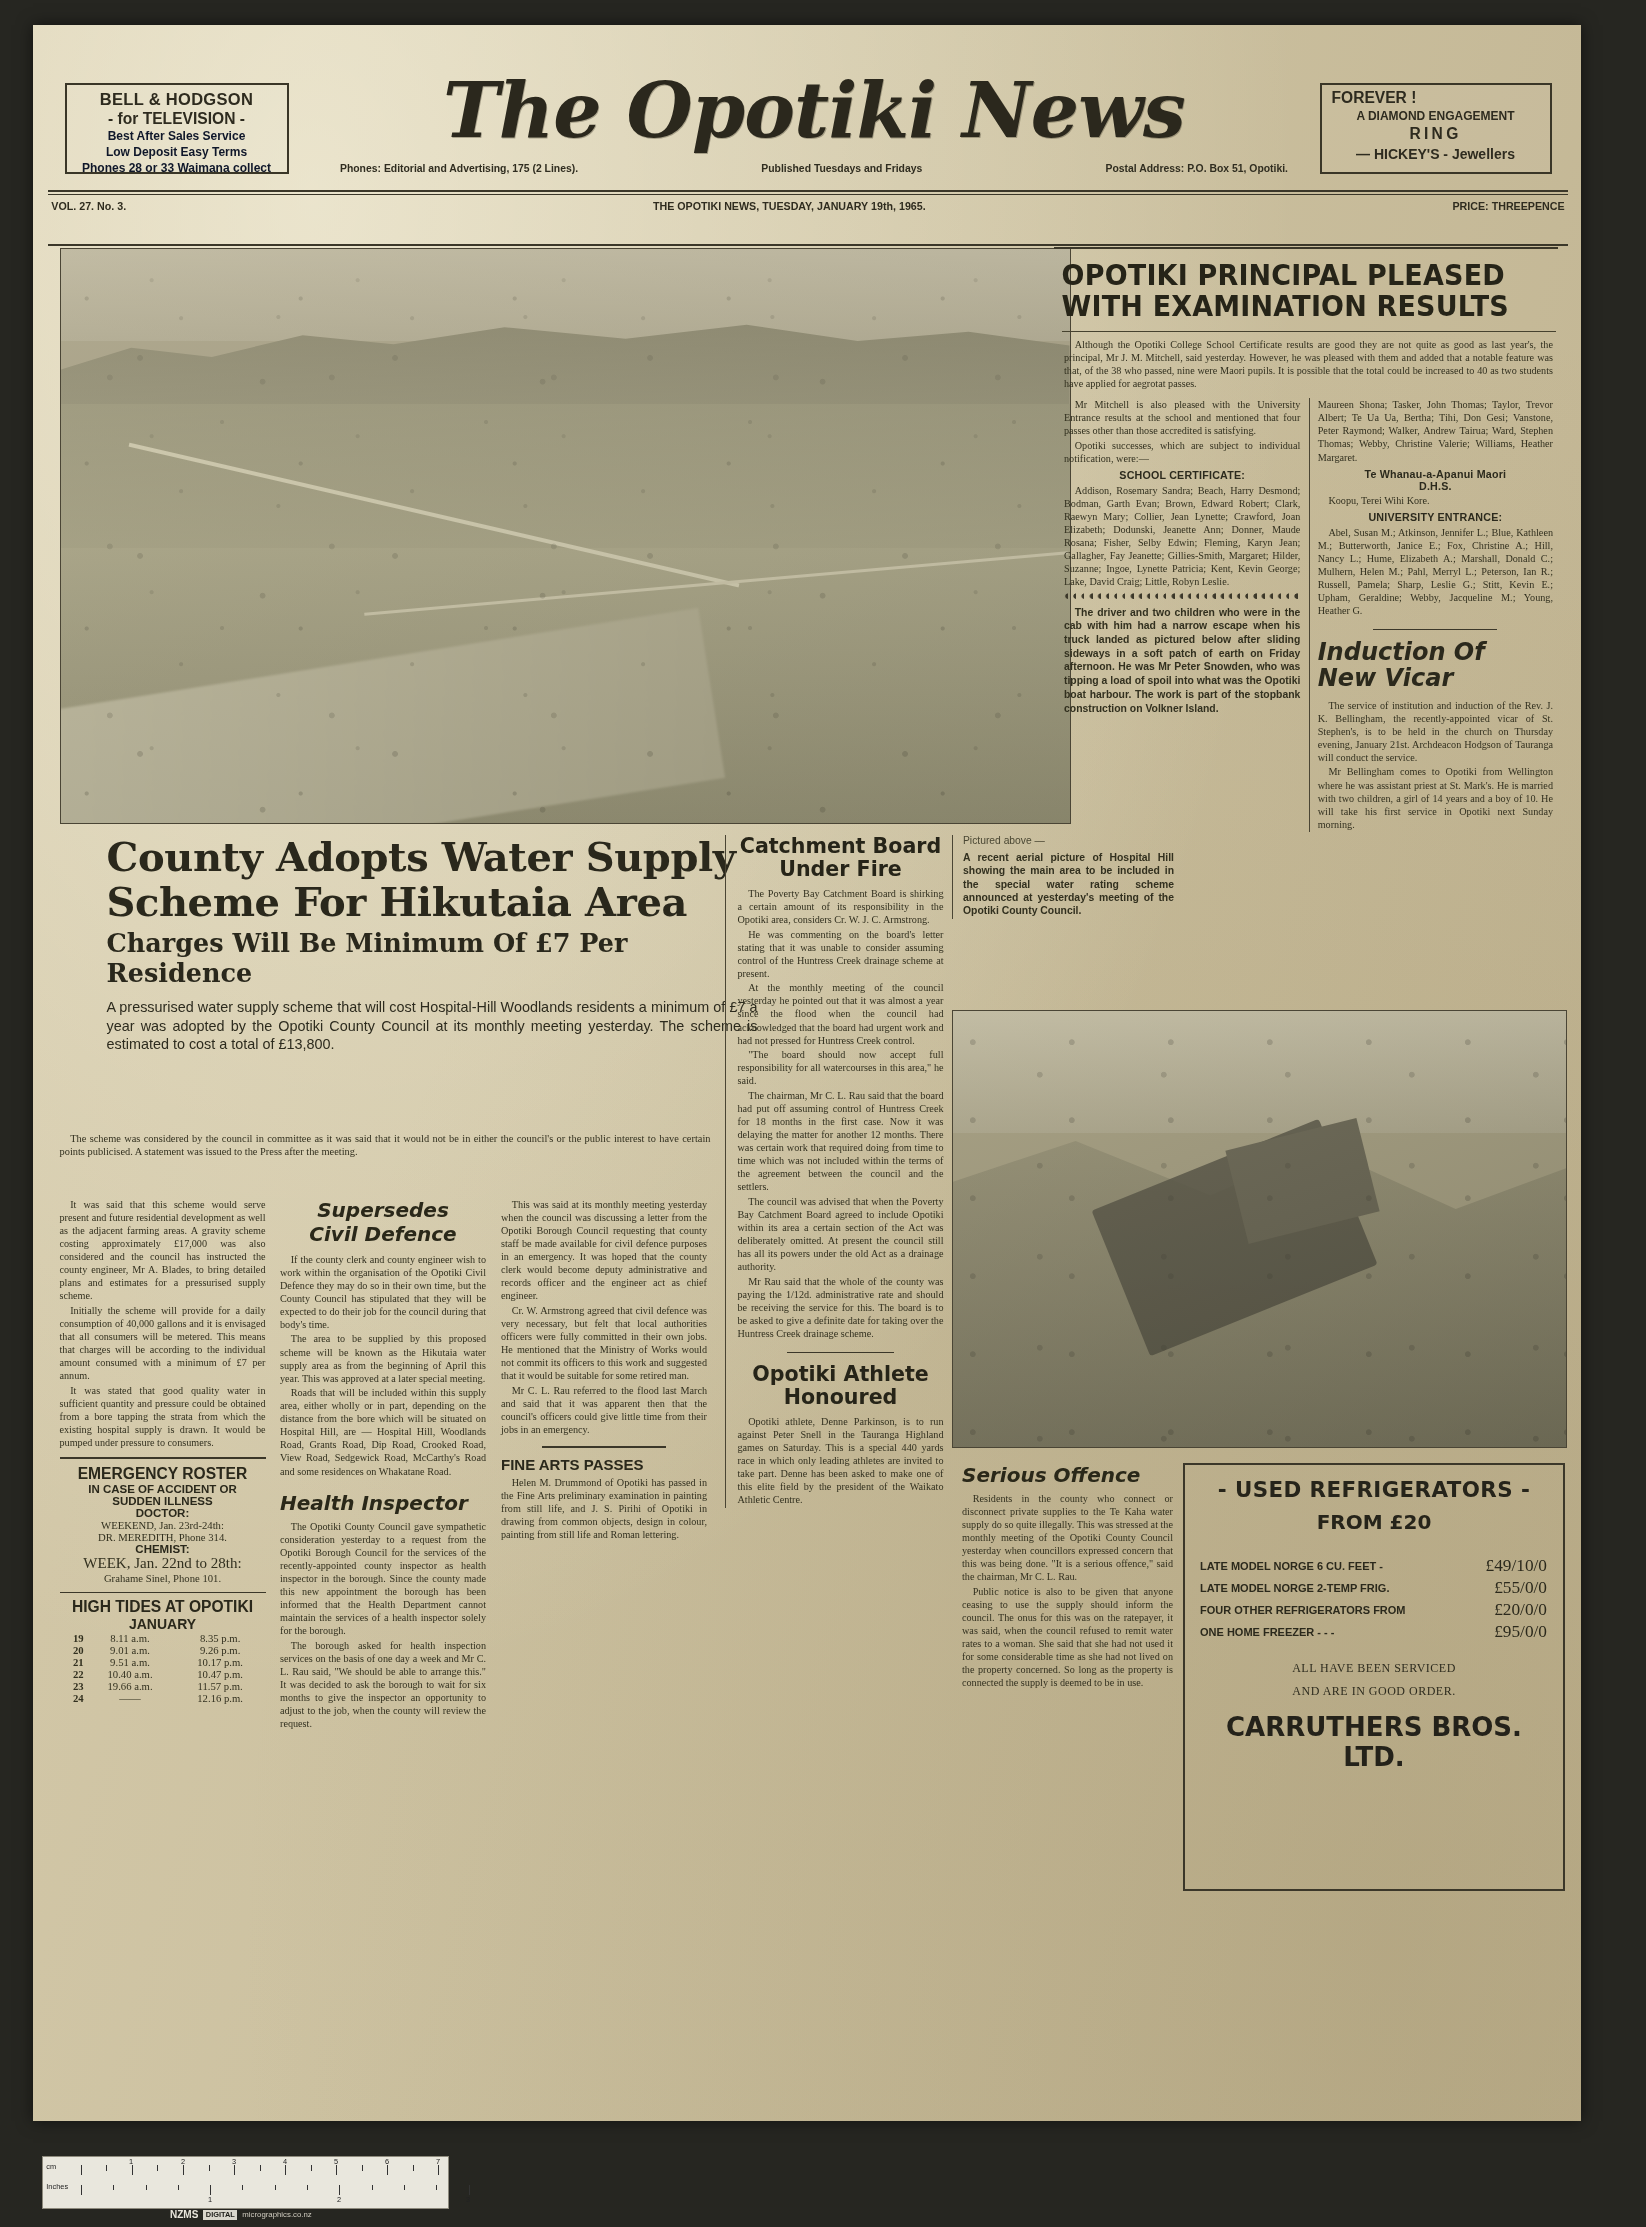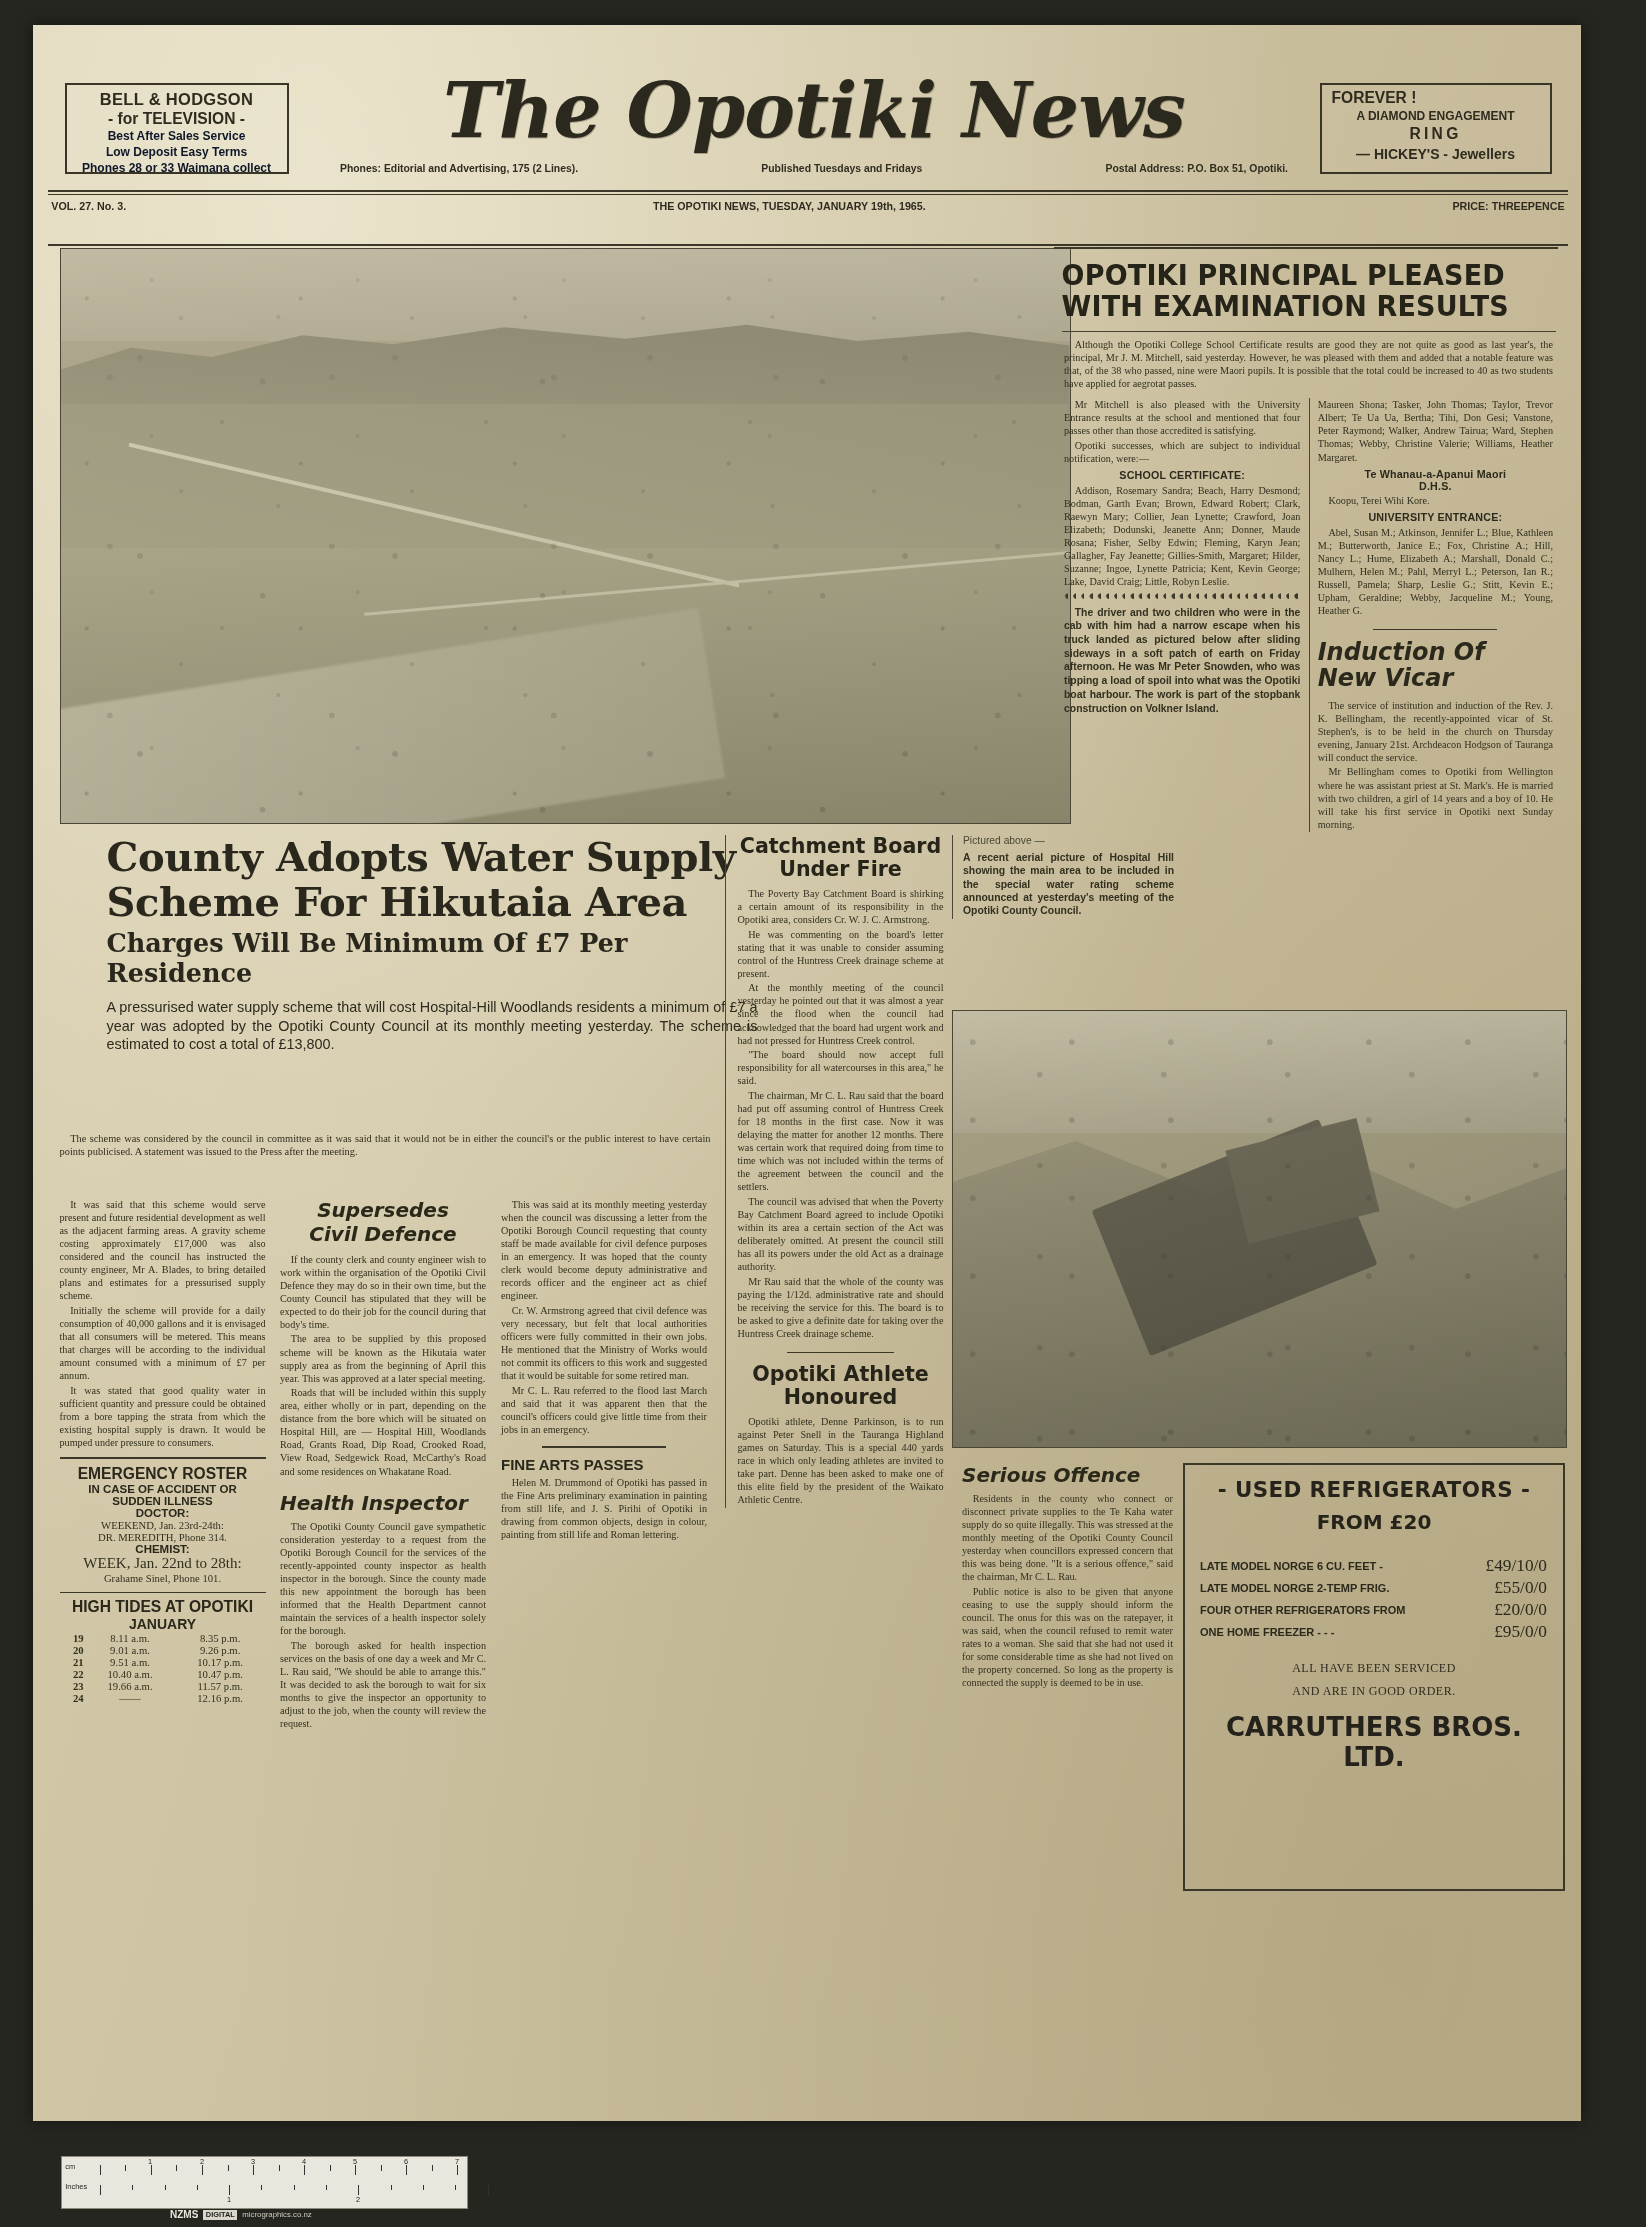--- a/index.html
+++ b/index.html
@@ -167,21 +167,21 @@
   .p2-truck{position:absolute;left:26%;top:34%;width:40%;height:36%;background:#3b3a30;
     transform:rotate(-22deg);border-radius:3.3px;opacity:.88;}
   .p2-truck2{position:absolute;left:46%;top:28%;width:22%;height:22%;background:#514f41;transform:rotate(-14deg);}
   .p2-grain{position:absolute;inset:0;opacity:.45;
     background-image:radial-gradient(circle at 20% 40%, rgba(30,30,24,.55) 0 2.5px,transparent 3.3px),
                      radial-gradient(circle at 70% 70%, rgba(30,30,24,.5) 0 2.5px,transparent 3.3px);
     background-size:99px 78px,124px 91px;}
   .p2-veil{position:absolute;inset:0;background:linear-gradient(160deg,rgba(200,192,164,.3),rgba(100,97,78,.3));}
 
   
-  #ruler{position:absolute;left:61px;bottom:18px;width:405px;height:51px;background:#e9e7dd;border:0.8px solid #8d8a7c;}
+  #ruler{position:absolute;left:42px;bottom:18px;width:405px;height:51px;background:#e9e7dd;border:0.8px solid #8d8a7c;}
   #ruler .tick{position:absolute;top:8.2px;width:0.8px;height:8.2px;background:#333;}
   #ruler .tick.lo{top:28px;}
   #ruler .lab{position:absolute;font-family:"Liberation Sans",sans-serif;font-size:7.4px;color:#222;}
   #nzms{position:absolute;left:170px;bottom:6.6px;display:flex;align-items:center;gap:5px;
     font-family:"Liberation Sans",sans-serif;font-size:10px;font-weight:bold;color:#e9e6dc;}
   #nzms .box{background:#d9d6cc;color:#1d1d19;font-size:7.4px;padding:0.8px 2.5px;}
   #nzms .url{font-weight:normal;font-size:7.8px;color:#cfcbbf;}
 </style>
 </head>
 <body>

